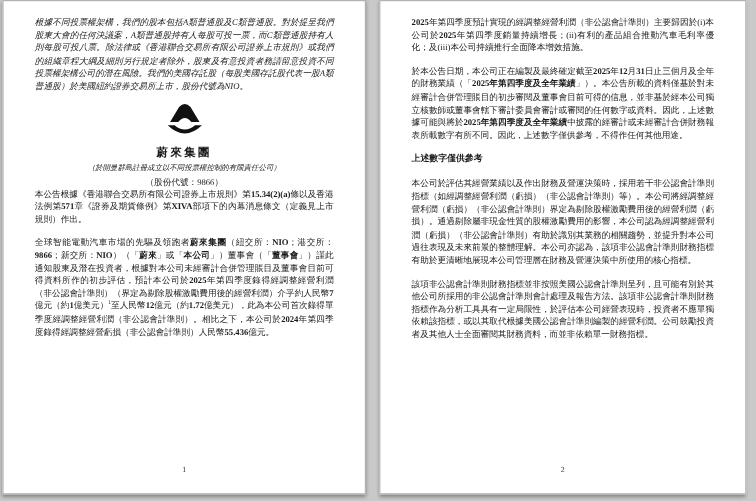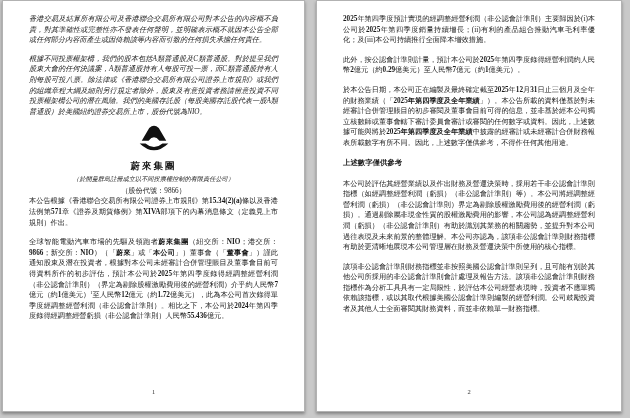--- a/index.html
+++ b/index.html
@@ -40,21 +40,20 @@
   }
   sup{font-size:4.6px;line-height:0;}
   .gap-tall{margin-top:12px;}
 </style>
 </head>
 <body>
 
 <div class="canvas">
 
   <div class="page page-1">
-    <p class="body disclaimer">香港交易及結算所有限公司及香港聯合交易所有限公司對本公告的內容概不負責，對其準確性或完整性亦不發表任何聲明，並明確表示概不就因本公告全部或任何部分內容而產生或因倚賴該等內容而引致的任何損失承擔任何責任。</p>
     <p class="body disclaimer">根據不同投票權架構，我們的股本包括A類普通股及C類普通股。對於提呈我們股東大會的任何決議案，A類普通股持有人每股可投一票，而C類普通股持有人則每股可投八票。除法律或《香港聯合交易所有限公司證券上市規則》或我們的組織章程大綱及細則另行規定者除外，股東及有意投資者務請留意投資不同投票權架構公司的潛在風險。我們的美國存託股（每股美國存託股代表一股A類普通股）於美國紐約證券交易所上市，股份代號為NIO。</p>
 
     <div class="brand-block">
       <span class="logo-wrap">
         <svg viewBox="0 0 100 94" width="38" height="32" aria-hidden="true">
           <path d="M14,46 L36,9 Q50,-5 64,9 L86,46 L66,46 Q50,26 34,46 Z" fill="#111"></path>
           <path d="M8,54 Q50,94 92,54 L75,54 Q50,75 25,54 Z" fill="#111"></path>
         </svg>
       </span>
       <p class="company-name">蔚來集團</p>
@@ -64,21 +63,20 @@
 
 
     <p class="body"><span>本公告根據《香港聯合交易所有限公司證券上市規則》第</span><span style="font-weight: bold;">15.34(2)(a)</span><span>條以及香港法例第</span><span style="font-weight: bold;">571</span><span>章《證券及期貨條例》第</span><span style="font-weight: bold;">XIVA</span><span>部項下的內幕消息條文（定義見上市規則）作出。</span></p>
     <p class="body"><span>全球智能電動汽車市場的先驅及領跑者</span><span style="font-weight: bold;">蔚來集團</span><span>（紐交所：</span><span style="font-weight: bold;">NIO</span><span>；港交所：</span><span style="font-weight: bold;">9866</span><span>；新交所：</span><span style="font-weight: bold;">NIO</span><span>）（「</span><span style="font-weight: bold;">蔚來</span><span>」或「</span><span style="font-weight: bold;">本公司</span><span>」）董事會（「</span><span style="font-weight: bold;">董事會</span><span>」）謹此通知股東及潛在投資者，根據對本公司未經審計合併管理賬目及董事會目前可得資料所作的初步評估，預計本公司於</span><span style="font-weight: bold;">2025</span><span>年第四季度錄得經調整經營利潤（非公認會計準則）（界定為剔除股權激勵費用後的經營利潤）介乎約人民幣</span><span style="font-weight: bold;">7</span><span>億元（約</span><span style="font-weight: bold;">1</span><span>億美元）</span><sup>1</sup><span>至人民幣</span><span style="font-weight: bold;">12</span><span>億元（約</span><span style="font-weight: bold;">1.72</span><span>億美元），此為本公司首次錄得單季度經調整經營利潤（非公認會計準則）。相比之下，本公司於</span><span style="font-weight: bold;">2024</span><span>年第四季度錄得經調整經營虧損（非公認會計準則）人民幣</span><span style="font-weight: bold;">55.436</span><span>億元。</span></p>
 
     <div class="page-number">1</div>
   </div>
 
   <div class="page page-2">
     <p class="body"><span style="font-weight: bold;">2025</span><span>年第四季度預計實現的經調整經營利潤（非公認會計準則）主要歸因於(i)本公司於</span><span style="font-weight: bold;">2025</span><span>年第四季度銷量持續增長；(ii)有利的產品組合推動汽車毛利率優化；及(iii)本公司持續推行全面降本增效措施。</span></p>
-    <p class="body gap-tall"><span>此外，按公認會計準則計量，預計本公司於</span><span style="font-weight: bold;">2025</span><span>年第四季度錄得經營利潤約人民幣</span><span style="font-weight: bold;">2</span><span>億元（約</span><span style="font-weight: bold;">0.29</span><span>億美元）至人民幣</span><span style="font-weight: bold;">7</span><span>億元（約</span><span style="font-weight: bold;">1</span><span>億美元）。</span></p>
     <p class="body gap-tall"><span>於本公告日期，本公司正在編製及最終確定截至</span><span style="font-weight: bold;">2025</span><span>年</span><span style="font-weight: bold;">12</span><span>月</span><span style="font-weight: bold;">31</span><span>日止三個月及全年的財務業績（「</span><span style="font-weight: bold;">2025年第四季度及全年業績</span><span>」）。本公告所載的資料僅基於對未經審計合併管理賬目的初步審閱及董事會目前可得的信息，並非基於經本公司獨立核數師或董事會轄下審計委員會審計或審閱的任何數字或資料。因此，上述數據可能與將於</span><span style="font-weight: bold;">2025年第四季度及全年業績</span><span>中披露的經審計或未經審計合併財務報表所載數字有所不同。因此，上述數字僅供參考，不得作任何其他用途。</span></p>
     <p class="section-heading">上述數字僅供參考</p>
     <p class="body">本公司於評估其經營業績以及作出財務及營運決策時，採用若干非公認會計準則指標（如經調整經營利潤（虧損）（非公認會計準則）等）。本公司將經調整經營利潤（虧損）（非公認會計準則）界定為剔除股權激勵費用後的經營利潤（虧損）。通過剔除屬非現金性質的股權激勵費用的影響，本公司認為經調整經營利潤（虧損）（非公認會計準則）有助於識別其業務的相關趨勢，並提升對本公司過往表現及未來前景的整體理解。本公司亦認為，該項非公認會計準則財務指標有助於更清晰地展現本公司管理層在財務及營運決策中所使用的核心指標。</p>
     <p class="body">該項非公認會計準則財務指標並非按照美國公認會計準則呈列，且可能有別於其他公司所採用的非公認會計準則會計處理及報告方法。該項非公認會計準則財務指標作為分析工具具有一定局限性，於評估本公司經營表現時，投資者不應單獨依賴該指標，或以其取代根據美國公認會計準則編製的經營利潤。公司鼓勵投資者及其他人士全面審閱其財務資料，而並非依賴單一財務指標。</p>
 
     <div class="page-number">2</div>
   </div>
 
 </div>
 

